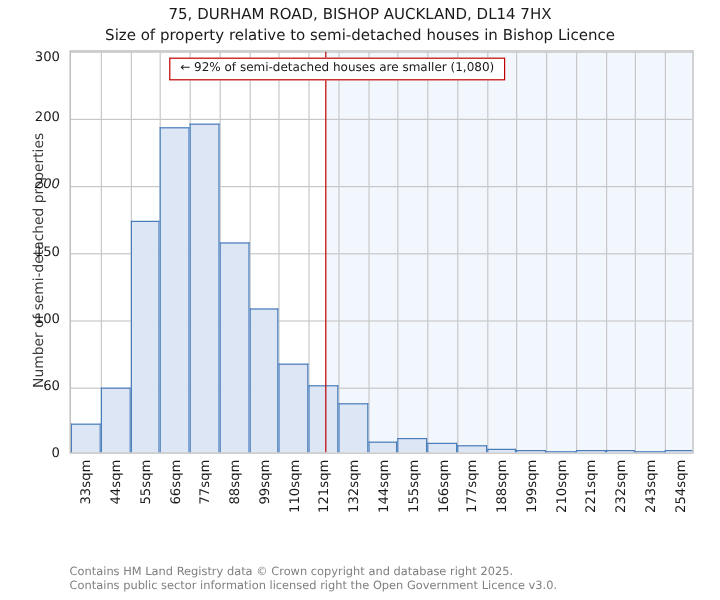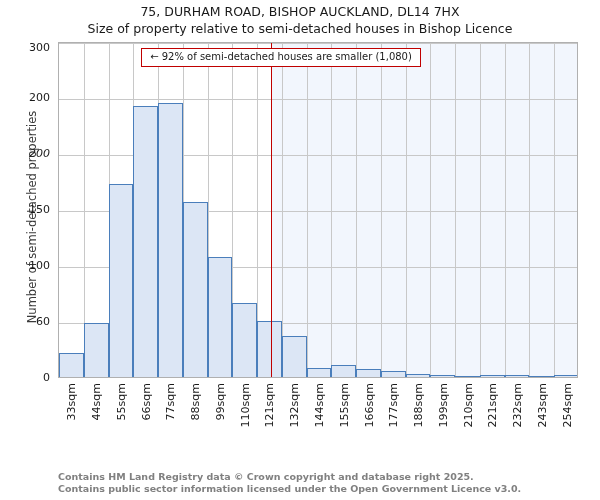--- a/index.html
+++ b/index.html
@@ -155,21 +155,20 @@
   }
 
   
   .footer {
     position: absolute;
     left: 58px;
     top: 471px;
     font-size: 9.5px;
     line-height: 11.5px;
     color: #808080;
-    font-weight: bold;
   }
 </style>
 </head>
 <body>
 
 <div id="chart-root">
 
   <div class="title-line1">75, DURHAM ROAD, BISHOP AUCKLAND, DL14 7HX</div>
   <div class="title-line2">Size of property relative to semi-detached houses in Bishop Licence</div>
 
@@ -265,16 +264,16 @@
       <div class="xtick" style="left: 461.571px;">210sqm</div>
       <div class="xtick" style="left: 486.333px;">221sqm</div>
       <div class="xtick" style="left: 511.095px;">232sqm</div>
       <div class="xtick" style="left: 535.857px;">243sqm</div>
       <div class="xtick" style="left: 560.619px;">254sqm</div>
     </div>
 
 
   <div class="footer">
     <div>Contains HM Land Registry data © Crown copyright and database right 2025.</div>
-    <div>Contains public sector information licensed under the Open Government Licence v3.0.</div>
+    <div>Contains public sector information licensed right the Open Government Licence v3.0.</div>
   </div>
 
 </div>
 
 </body></html>

